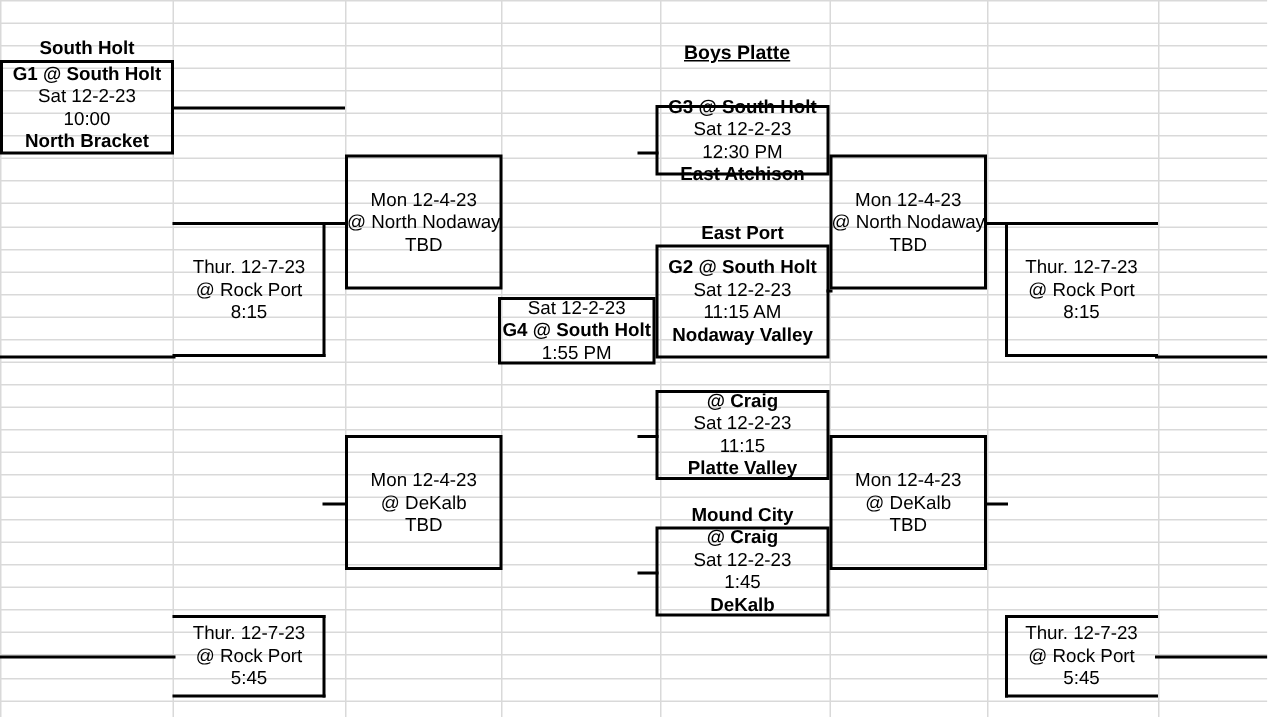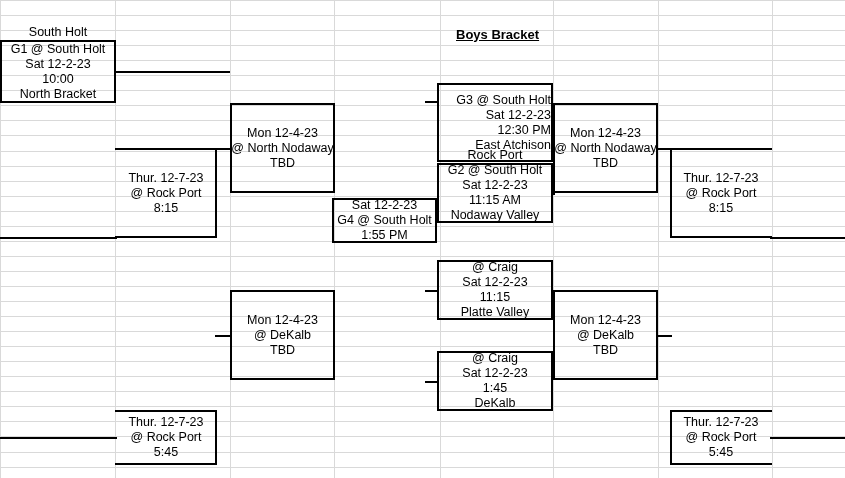--- a/index.html
+++ b/index.html
@@ -64,21 +64,21 @@
   }
   
   .lbl {
     position: absolute;
     text-align: center;
     color: #000000;
     white-space: nowrap;
     line-height: 15px;
     font-size: 12.5px;
   }
-  .bold { font-weight: normal; }
+  .bold { font-weight: bold; }
   .ser { font-family: "Liberation Serif", serif; font-weight: bold; }
   .row {
     line-height: 15px;
     font-size: 12.5px;
     white-space: nowrap;
     color: #000000;
   }
   .title {
     position: absolute;
     font-weight: bold;
@@ -129,43 +129,43 @@
       <div class="grid-line-v" style="left: 0px;"></div>
       <div class="grid-line-v" style="left: 115px;"></div>
       <div class="grid-line-v" style="left: 230px;"></div>
       <div class="grid-line-v" style="left: 334px;"></div>
       <div class="grid-line-v" style="left: 440px;"></div>
       <div class="grid-line-v" style="left: 553px;"></div>
       <div class="grid-line-v" style="left: 658px;"></div>
       <div class="grid-line-v" style="left: 772px;"></div>
     </div>
 
-  <div class="title" style="left:456px; top:27px;">Boys Bracket</div>
+  <div class="title" style="left:456px; top:27px;">Boys Platte</div>
 
   <div class="lbl bold" style="left:0px; top:25px; width:116px;">South Holt</div>
   <div class="bx" style="left:0px; top:40px; width:116px; height:63px;">
     <div class="row bold">G1 @ South Holt</div>
     <div class="row">Sat 12-2-23</div>
     <div class="row">10:00</div>
     <div class="row bold">North Bracket</div>
   </div>
 
   <div class="hline" style="left:114px; top:71px; width:116px;"></div>
 
-  <div class="bx" style="left:437px; top:83px; width:116px; height:79px;align-items:flex-end;">
+  <div class="bx" style="left:437px; top:70px; width:116px; height:47px;">
     <div class="row bold">G3 @ South Holt</div>
     <div class="row">Sat 12-2-23</div>
     <div class="row">12:30 PM</div>
     <div class="row bold">East Atchison</div>
   </div>
 
   <div class="hline" style="left:425px; top:101px; width:14px;"></div>
 
-  <div class="lbl bold" style="left:437px; top:148px; width:116px;">Rock Port</div>
-  <div class="bx" style="left:437px; top:163px; width:116px; height:60px;">
+  <div class="lbl bold" style="left:437px; top:148px; width:116px;">East Port</div>
+  <div class="bx" style="left:437px; top:163px; width:116px; height:76px;">
     <div class="row bold">G2 @ South Holt</div>
     <div class="row">Sat 12-2-23</div>
     <div class="row">11:15 AM</div>
     <div class="row bold">Nodaway Valley</div>
   </div>
 
   <div class="hline" style="left:551px; top:193px; width:4px;"></div>
 
   <div class="bx" style="left:332px; top:198px; width:105px; height:45px;">
     <div class="row">Sat 12-2-23</div>
@@ -174,20 +174,21 @@
   </div>
 
   <div class="bx" style="left:437px; top:260px; width:116px; height:60px;">
     <div class="row bold">@ Craig</div>
     <div class="row">Sat 12-2-23</div>
     <div class="row">11:15</div>
     <div class="row bold">Platte Valley</div>
   </div>
   <div class="hline" style="left:425px; top:290px; width:14px;"></div>
 
+  <div class="lbl bold" style="left:437px; top:336px; width:116px;">Mound City</div>
   <div class="bx" style="left:437px; top:351px; width:116px; height:60px;">
     <div class="row bold">@ Craig</div>
     <div class="row">Sat 12-2-23</div>
     <div class="row">1:45</div>
     <div class="row bold">DeKalb</div>
   </div>
   <div class="hline" style="left:425px; top:381px; width:14px;"></div>
 
   <div class="bx" style="left:230px; top:103px; width:105px; height:90px;">
     <div class="row">Mon 12-4-23</div>

